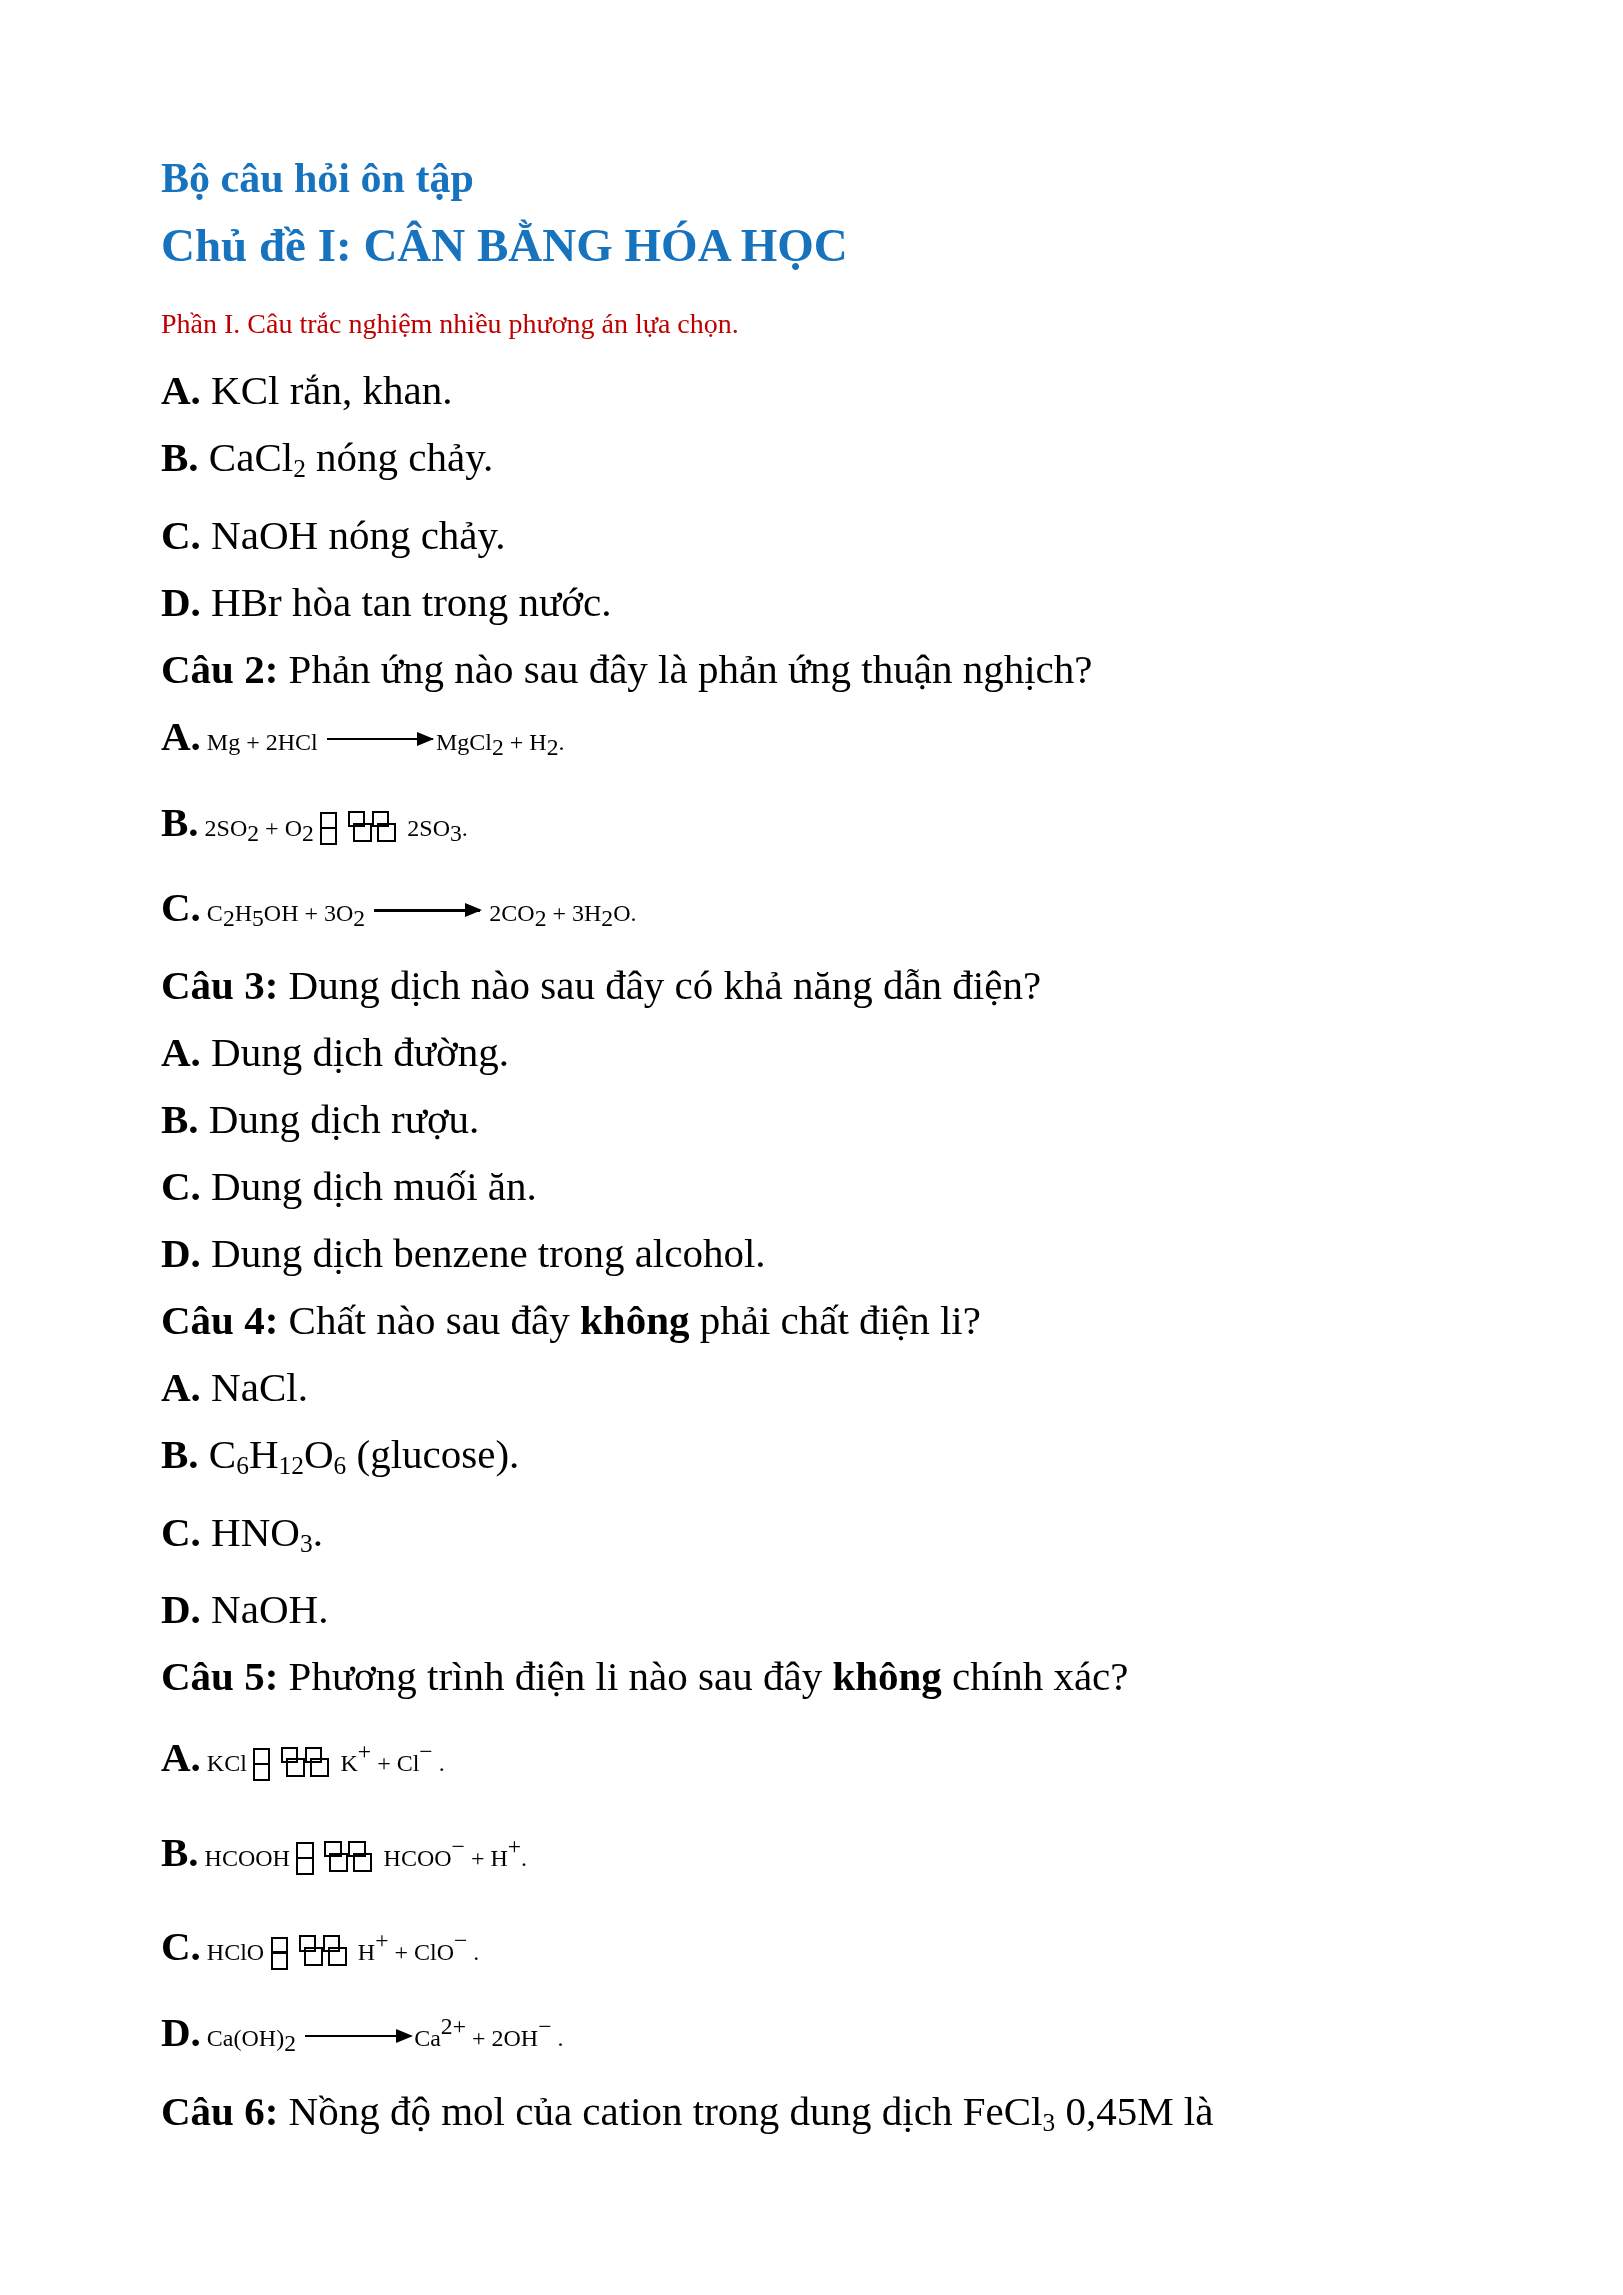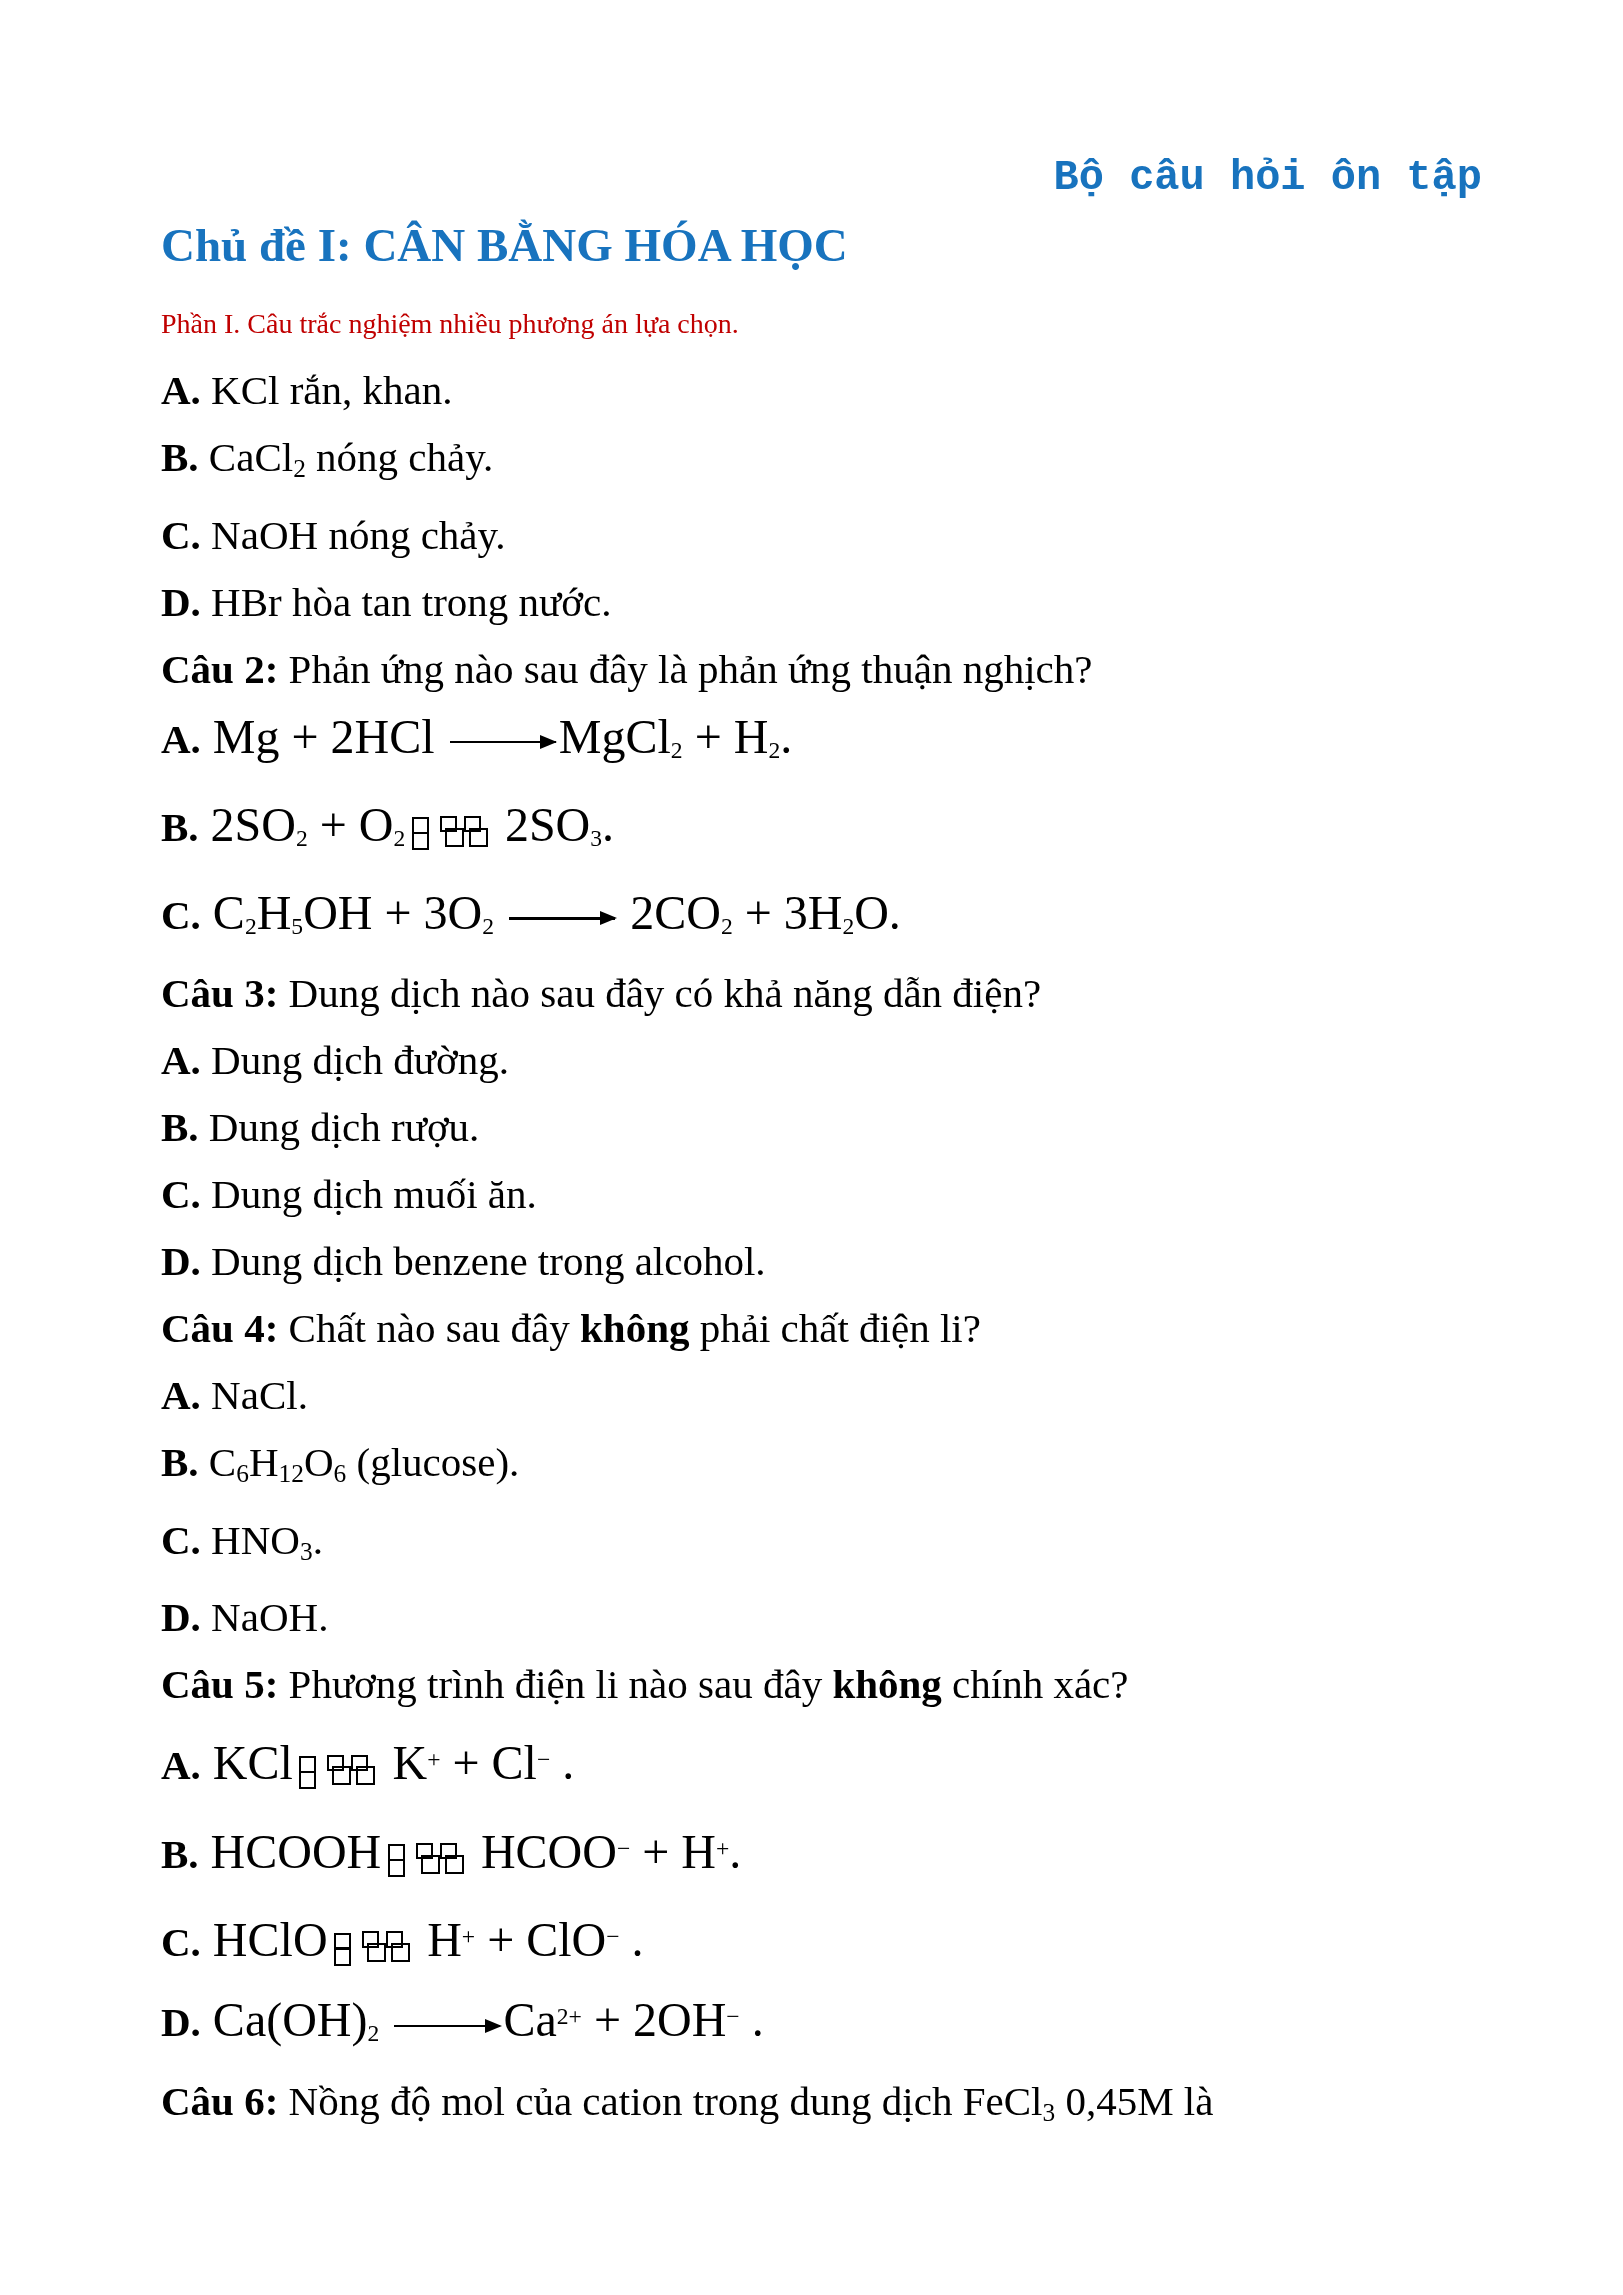--- a/index.html
+++ b/index.html
@@ -5,28 +5,28 @@
   html,body{margin:0;padding:0;background:#e8e8e8;}
   .page{
     width:1623px;height:2295px;background:var(--page,#ffffff);
     position:relative;overflow:hidden;margin:0 auto;
     font-family:"Liberation Serif","DejaVu Serif",serif;
     color:var(--ink,#000);
   }
   .content{padding:145px 86px 0 161px;}
   .ln{line-height:67px;min-height:67px;white-space:nowrap;font-size:41px;}
   .tofuline{line-height:82px;min-height:82px;}
-  .title1{color:var(--blue,#1873BE);font-weight:bold;font-size:42px;text-align:right;margin-right:55px;font-family:Liberation Mono, monospace;}
+  .title1{color:var(--blue,#1873BE);font-weight:bold;font-size:42px;text-align:left;margin-right:55px;}
   .title2{color:var(--blue,#1873BE);font-weight:bold;font-size:47px;text-align:left;margin-right:55px;}
   .part{color:var(--red,#C00000);font-weight:normal;font-size:28px;margin-top:11px;}
   .seg-b{font-weight:bold;}
   .seg-sub{font-size:0.62em;vertical-align:-0.22em;}
   .seg-sup{font-size:0.62em;vertical-align:0.52em;}
   
-  .eqline .seg-txt,.eqline .seg-sub,.eqline .seg-sup{font-size:48px;}
+  .eqline .seg-txt,.eqline .seg-sub,.eqline .seg-sup{font-size:24px;}
   .eqline .seg-sub{font-size:23.6px;}
   .eqline .seg-sup{font-size:23.6px;}
   
   .arrow{
     display:inline-block;position:relative;width:106px;height:2.4px;
     background:#000;vertical-align:9.4px;margin:0 3.1px;
   }
   .arrow::after{
     content:"";position:absolute;right:-1.6px;top:50%;
     transform:translateY(-50%);

